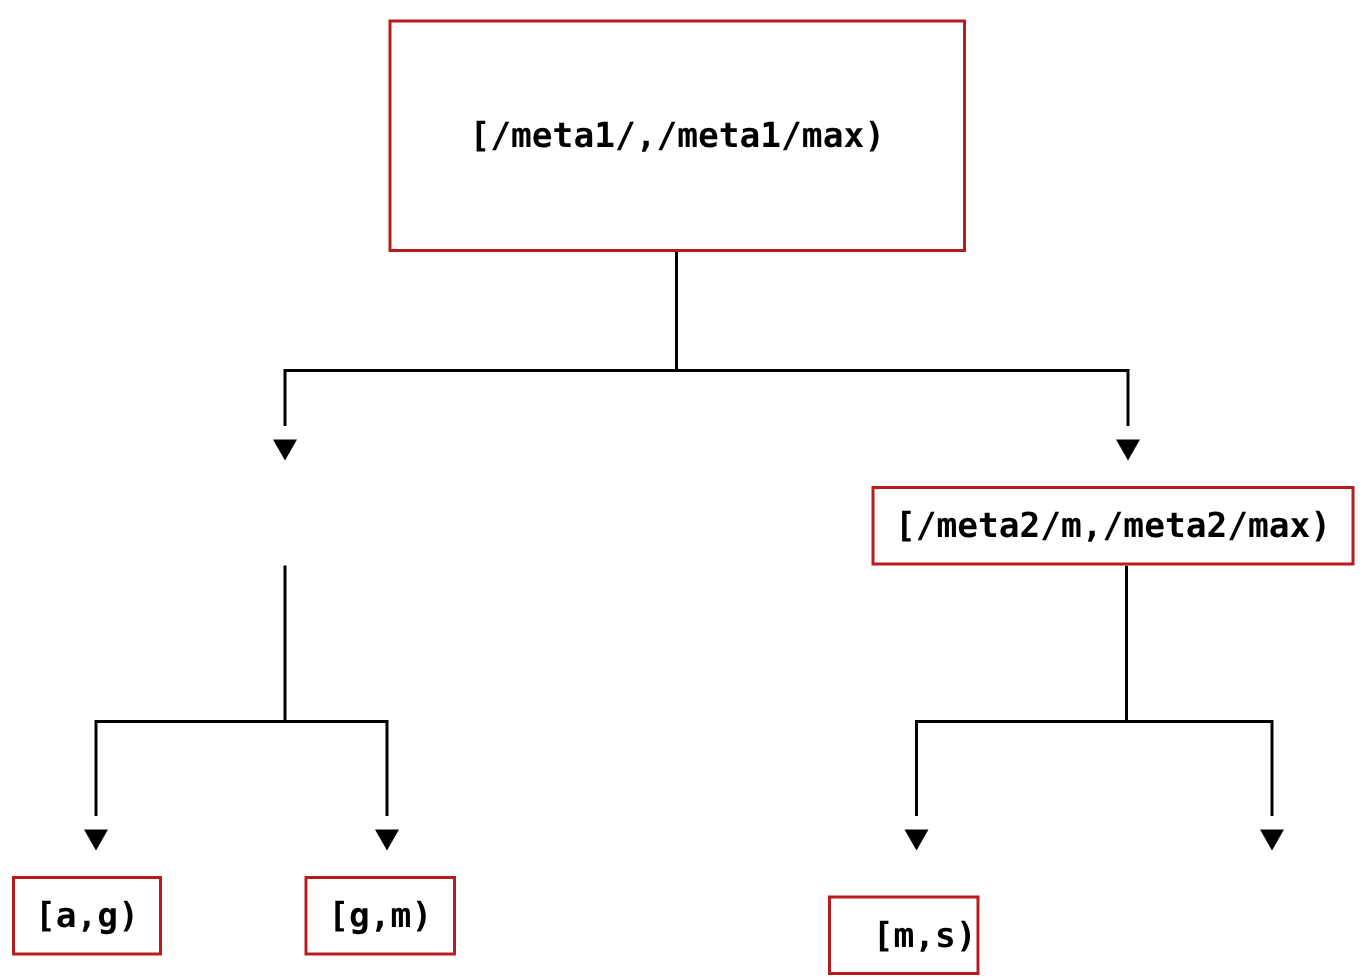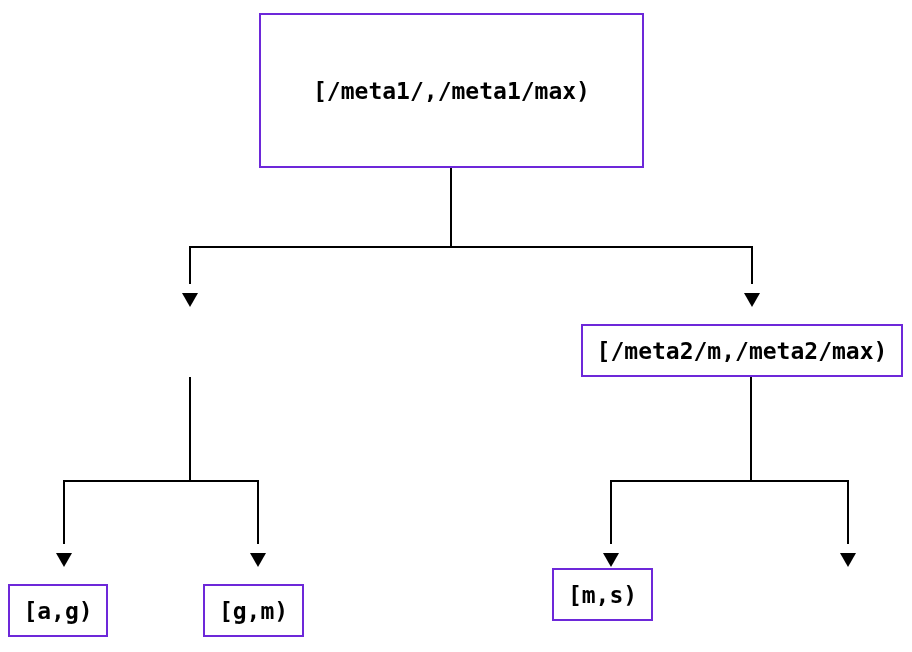--- a/index.html
+++ b/index.html
@@ -26,36 +26,36 @@
     stroke: #000000;
     stroke-width: 2px;
   }
   .edges-svg polygon {
     fill: #000000;
     stroke: none;
   }
   .node {
     position: absolute;
     box-sizing: border-box;
-    border: 2px solid #6d28d9;
+    border: 2px solid #b91c1c;
     background: #ffffff;
     display: flex;
     align-items: center;
     justify-content: center;
     color: #000000;
     font-size: 23px;
     font-weight: bold;
     white-space: nowrap;
   }
   .node-root      { left: 259px; top: 13px;  width: 385px; height: 155px; }
   .node-left      { left: 21px;  top: 324px; width: 322px; height: 53px; }
   .node-right     { left: 581px; top: 324px; width: 322px; height: 53px; }
   .node-leaf-ag   { left: 8px;   top: 584px; width: 100px; height: 53px; }
   .node-leaf-gm   { left: 203px; top: 584px; width: 101px; height: 53px; }
-  .node-leaf-ms   { left: 552px; top: 568px; width: 101px; height: 53px; }
+  .node-leaf-ms   { left: 552px; top: 597px; width: 101px; height: 53px; justify-content: flex-end; }
   .node-leaf-smax { left: 778px; top: 584px; width: 125px; height: 53px; }
 </style>
 </head>
 <body>
 
 <div class="canvas">
 
   <svg class="edges-svg" width="912" height="652" viewBox="0 0 912 652">
     <g>
       <path d="M451,168 V247 H190 V284"></path>

